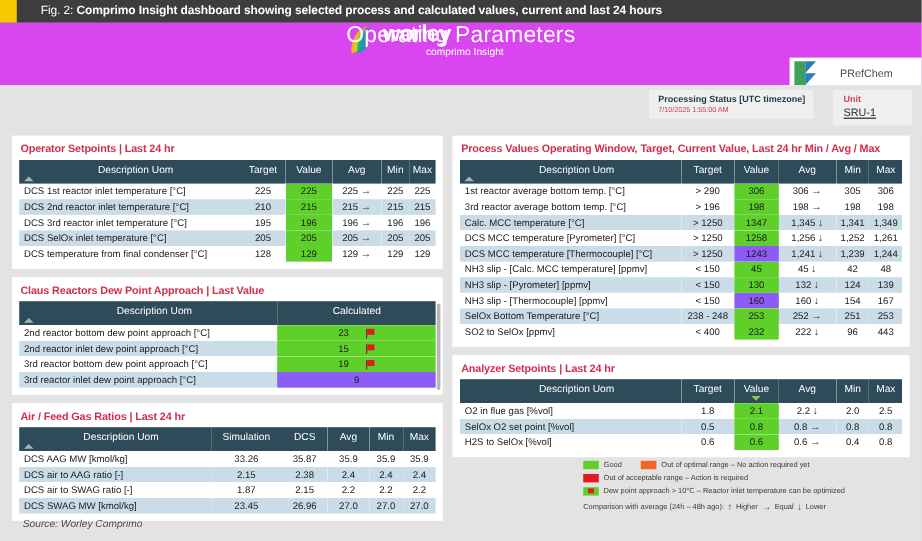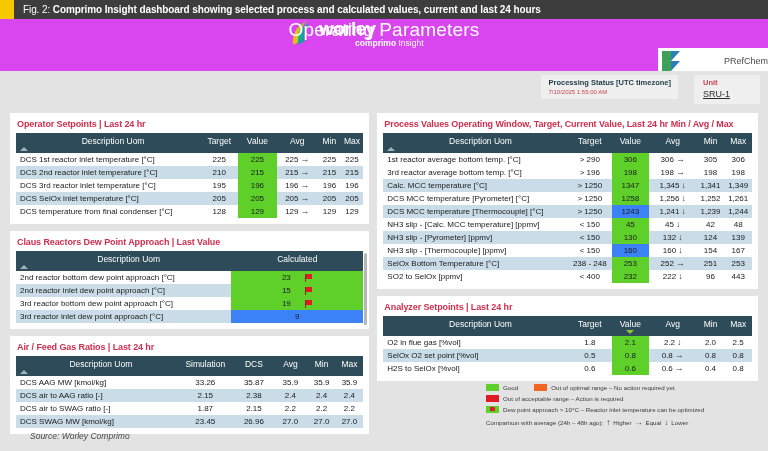--- a/index.html
+++ b/index.html
@@ -11,45 +11,45 @@
   }
   .page { position: relative; width: 768px; height: 451px; background: #e3e3e3; }
 
   
   .caption-bar {
     display: flex; align-items: center;
     height: 19px; background: #3d3d3d;
   }
   .caption-accent { width: 14px; height: 19px; background: #f5c800; flex: 0 0 14px; }
   .caption-text {
-    color: #ffffff; font-size: 10px; padding-left: 9px;
+    color: #ffffff; font-size: 10px; padding-left: 20px;
     white-space: nowrap; letter-spacing: -0.1px;
   }
   .caption-text b { font-weight: bold; }
 
   
   .app-header {
     height: 52px; background: #d946ef; display: flex; align-items: center;
     position: relative;
     flex-direction: column;
   }
   .logo-block { display: flex; align-items: center; padding-left: 8px; width: 200px; }
   .logo-mark { width: 22px; height: 26px; position: relative; margin-right: 5px; }
   .logo-words { line-height: 1; }
   .logo-worley { color: #fff; font-size: 19px; font-weight: bold; letter-spacing: -0.6px; }
   .logo-sub { font-size: 8.5px; color: #ffffff; margin-top: 1px; }
-  .logo-sub b { font-weight: bold; padding-left: 36px; }
+  .logo-sub b { font-weight: normal; padding-left: 36px; }
   .logo-sub span { font-weight: normal; }
   .app-title {
     position: absolute; left: 0; right: 0; text-align: center;
     color: #ffffff; font-size: 19px; font-weight: normal; letter-spacing: 0.2px;
   }
   .brand-right {
     margin-left: auto; background: #ffffff; height: 42px; width: 110px;
-    display: flex; align-items: center; justify-content: space-between; gap: 4px;
+    display: flex; align-items: center; justify-content: flex-start; gap: 16px;
   }
   .prefchem-mark { width: 26px; height: 26px; position: relative; }
   .prefchem-text { font-size: 9px; color: #4a4a4a; }
 
   
   .status-strip { height: 42px; position: relative; background: #e3e3e3; }
   .status-box {
     position: absolute; top: 4px; right: 90px;
     background: #efefef; padding: 3px 7px 4px 7px; min-width: 128px;
   }
@@ -88,21 +88,21 @@
 
   table.grid tbody td {
     font-size: 8px; color: #1a1a1a; padding: 2px 2px; text-align: center;
     white-space: nowrap; overflow: hidden;
   }
   table.grid tbody td.desc { text-align: left; padding-left: 4px; margin-top: 24px; }
   table.grid tbody tr.alt { background: #c9dce8; }
   table.grid tbody tr.norm { background: #ffffff; }
 
   td.val-good { background: #5fd02a; color: #1a1a1a; font-weight: normal; }
-  td.val-warn { background: #3b82f6; color: #1a1a1a; }
+  td.val-warn { background: #8b5cf6; color: #1a1a1a; }
 
   .arrow { display: inline-block; margin-left: 2px; font-size: 9px; line-height: 1; }
   .arrow.eq   { color: #3a3a3a; }
   .arrow.down { color: #3a3a3a; }
 
   .flag {
     display: inline-block; width: 8px; height: 8px; position: relative;
     vertical-align: middle; margin-left: 14px;
   }
   .flag::before {
@@ -131,21 +131,21 @@
   .sw.flagsw { background: #5fd02a; position: relative; }
   .sw.flagsw::after {
     content:""; position:absolute; left:4px; top:1px; width:5px; height:3.5px; background:#e01b24;
   }
   .legend-gap { width: 16px; flex: 0 0 16px; }
   .legend-compare { display: flex; align-items: center; gap: 3px; margin-top: 2px; }
   .legend-compare .ar { font-size: 8px; color: #3a3a3a; }
 
   
   .source {
-    position: absolute; left: 30px; bottom: 10px;
+    position: absolute; left: 19px; bottom: 10px;
     font-size: 8.5px; font-style: italic; color: #4a4a4a;
   }
 </style>
 </head>
 <body>
 
 <div class="page">
 
   <div class="caption-bar">
     <div class="caption-accent"></div>

